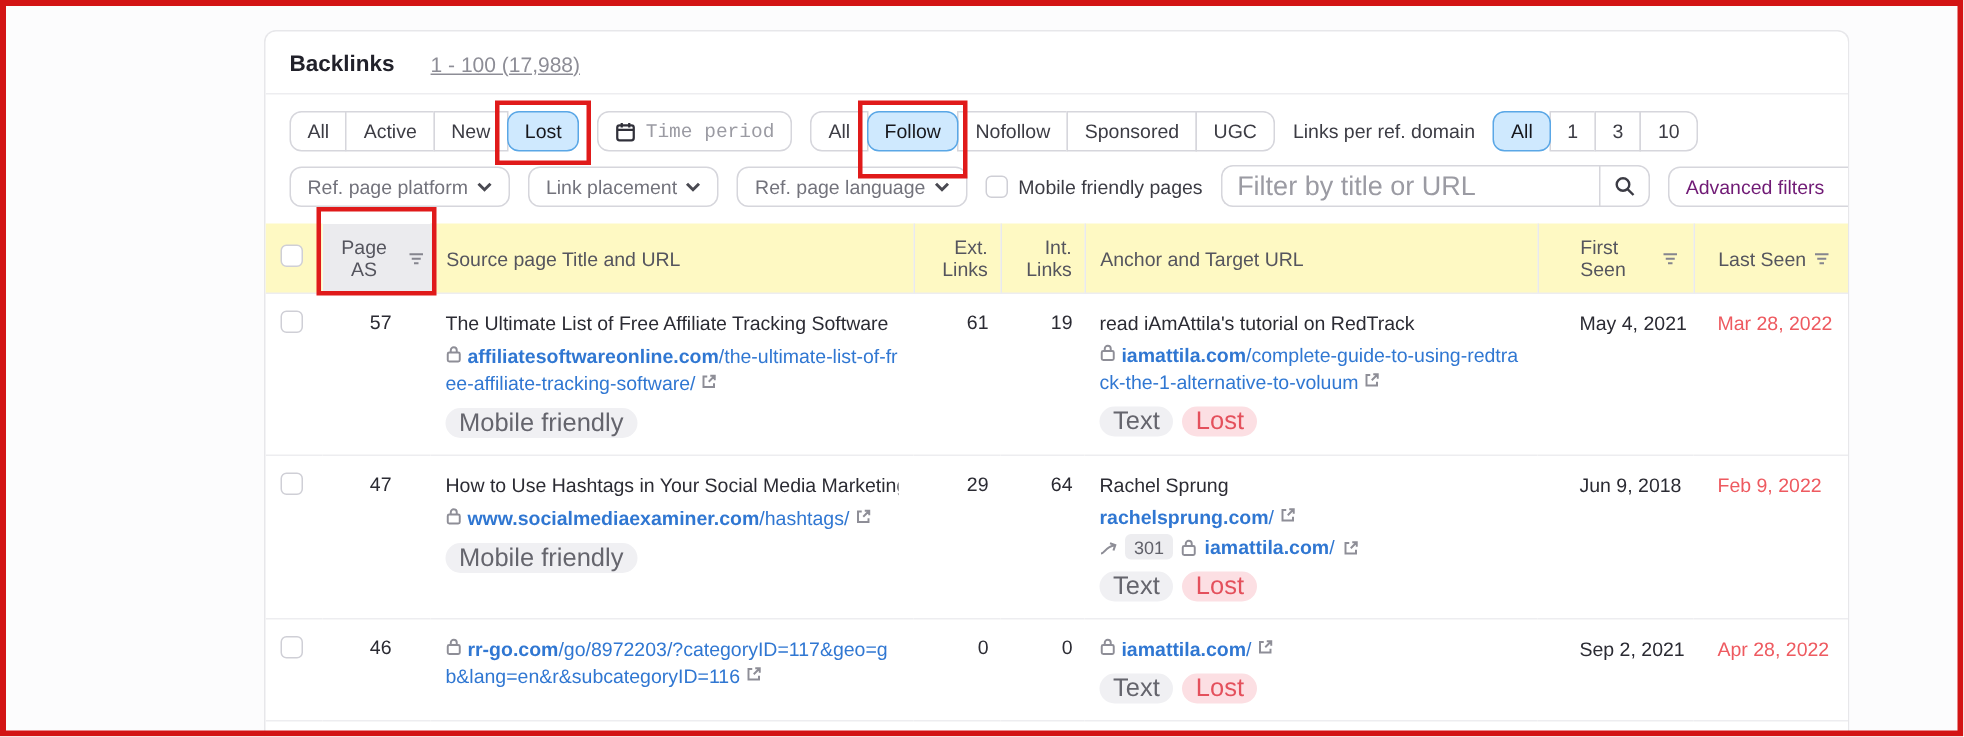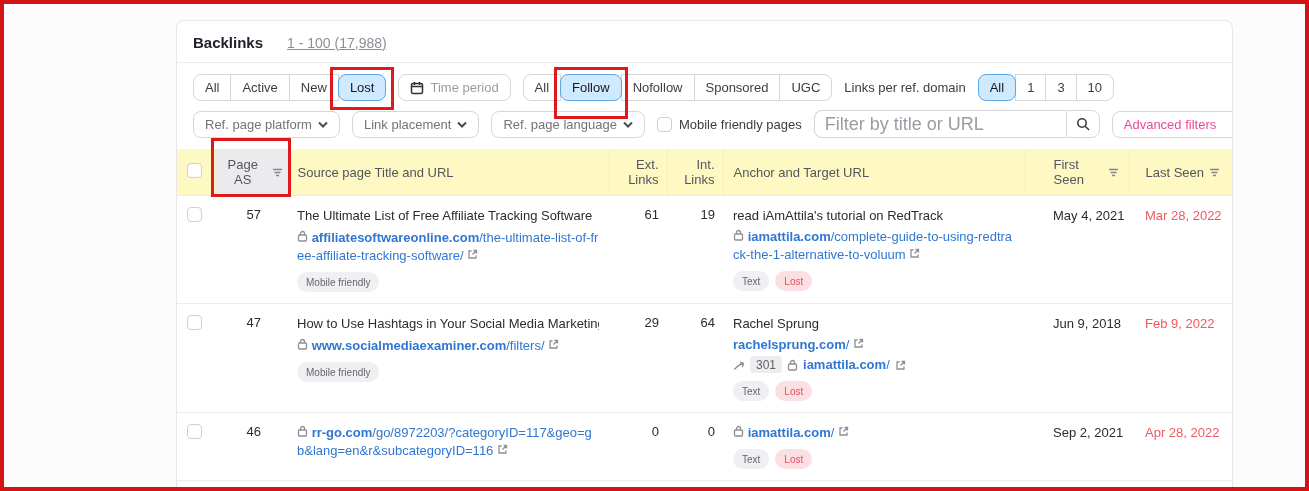--- a/index.html
+++ b/index.html
@@ -20,21 +20,21 @@
   .seg { display:inline-flex; }
   .btn, .seg-item {
     display:inline-flex; align-items:center; gap:6px; height:27px; padding:0 11px;
     background:#fff; border:1px solid #d6d6dc; font-size:13px; color:#3c3c44; cursor:pointer; white-space:nowrap;
   }
   .seg-item { margin-left:-1px; position:relative; }
   .seg-item:first-child { margin-left:0; border-radius:8px 0 0 8px; }
   .seg-item:last-child { border-radius:0 8px 8px 0; }
   .seg-item.selected { background:#cfe9fe; border-color:#5aa7e6; color:#17171c; z-index:2; border-radius:8px; }
   .btn { border-radius:8px; }
-  .btn.muted-label { color:#9b9ba3; }
+  .btn.muted-label { color:#9b9ba3;font-family:Liberation Mono, monospace; }
   .dropdown { color:#73737c; }
   .label-txt { font-size:13px; color:#3c3c44; white-space:nowrap; }
 
   .cb { width:15px; height:15px; border:1px solid #cfcfd6; border-radius:4px; background:#fff; display:inline-block; flex:none; }
   .checkbox-wrap { display:inline-flex; align-items:center; gap:7px; }
 
   .search-group { display:inline-flex; }
   .search-input { width:252px; height:28px; border:1px solid #d6d6dc; border-right:none; border-radius:8px 0 0 8px;
                   padding:0 10px; font-size:18px; color:#33333a; font-family:"Liberation Sans",sans-serif; }
   .search-input::placeholder { color:#9b9ba3; }
@@ -55,21 +55,21 @@
   tbody td { vertical-align:top; padding:11px 10px; border-bottom:1px solid #ededf0; color:#2b2b33; }
   td.c-pageas { text-align:right; padding-right:26px; }
   .src-title { line-height:17px; margin-bottom:5px; white-space:nowrap; overflow:hidden; }
   .url-line { line-height:18px; word-break:break-all; color:#3077d2; }
   .url-domain { font-weight:bold; color:#3077d2; text-decoration:none; }
   .url-path { color:#3077d2; text-decoration:none; }
   .anchor-text { line-height:17px; margin-bottom:4px; }
   .sub-line { margin-top:2px; line-height:18px; display:flex; gap:5px; flex-wrap:wrap; }
   .badges { display:flex; gap:6px; margin-top:7px; flex-wrap:wrap; }
   .badge { display:inline-flex; align-items:center; height:20px; padding:0 9px; border-radius:10px;
-           background:#f0f0f3; color:#65656d; font-size:10px; white-space:nowrap; }
+           background:#f0f0f3; color:#65656d; font-size:17px; white-space:nowrap; }
   .badge.lost { background:#fcdfe3; color:#e4505c; }
   .pill-301 { display:inline-flex; align-items:center; height:17px; padding:0 6px; border-radius:4px;
               background:#ededf0; color:#61616a; font-size:12px; }
   td.c-last { color:#ee5a60; }
   .date { line-height:17px; white-space:nowrap; }
 
   .icon { display:inline-flex; flex:none; align-items:center; }
 
   .annot { position:absolute; border:3px solid #e01a1a; pointer-events:none; z-index:5; }
   .annot-lost { left:-9px; top:-8px; right:-9px; bottom:-10px; }
@@ -166,21 +166,21 @@
           <button class="search-btn">
             <span class="icon">
               <svg width="14" height="14" viewBox="0 0 14 14" fill="none" stroke="#3b3b44" stroke-width="1.6">
                 <circle cx="6" cy="6" r="4.2"></circle>
                   <path d="M9.2 9.2 13 13"></path>
               </svg>
             </span>
           </button>
         </span>
 
-        <button class="btn" style="color:#ec4899;gap:27px;">
+        <button class="btn" style="color:#701a75;gap:27px;">
           <span>Advanced filters</span>
           <span class="icon">
             <svg width="10" height="7" viewBox="0 0 10 7" fill="none" stroke="#4a4a52" stroke-width="2">
                 <path d="M1 1.5 5 5.5 9 1.5"></path>
               </svg>
           </span>
         </button>
 
       </div>
     </div>
@@ -293,21 +293,21 @@
           <td class="c-pageas">47</td>
           <td>
             <div class="src-title">How to Use Hashtags in Your Social Media Marketing : Social Me...</div>
             <div class="url-line">
               <span class="icon">
                   <svg width="11" height="12" viewBox="0 0 11 12" fill="none" stroke="#8e8e97" stroke-width="1.3">
                     <rect x="1.5" y="5" width="8" height="6" rx="1"></rect>
                     <path d="M3.5 5V3.5a2 2 0 0 1 4 0V5"></path>
                   </svg>
                 </span>
-              <span class="url-domain">www.socialmediaexaminer.com</span><span class="url-path">/filters/</span>
+              <span class="url-domain">www.socialmediaexaminer.com</span><span class="url-path">/hashtags/</span>
               <span class="icon">
                   <svg width="11" height="11" viewBox="0 0 11 11" fill="none" stroke="#8e8e97" stroke-width="1.3">
                     <path d="M4.5 2H2v7h7V6.5M6.5 1.5H9.5v3M9.3 1.7 5.5 5.5"></path>
                   </svg>
                 </span>
             </div>
             <div class="badges">
               <span class="badge">Mobile friendly</span>
             </div>
           </td>

